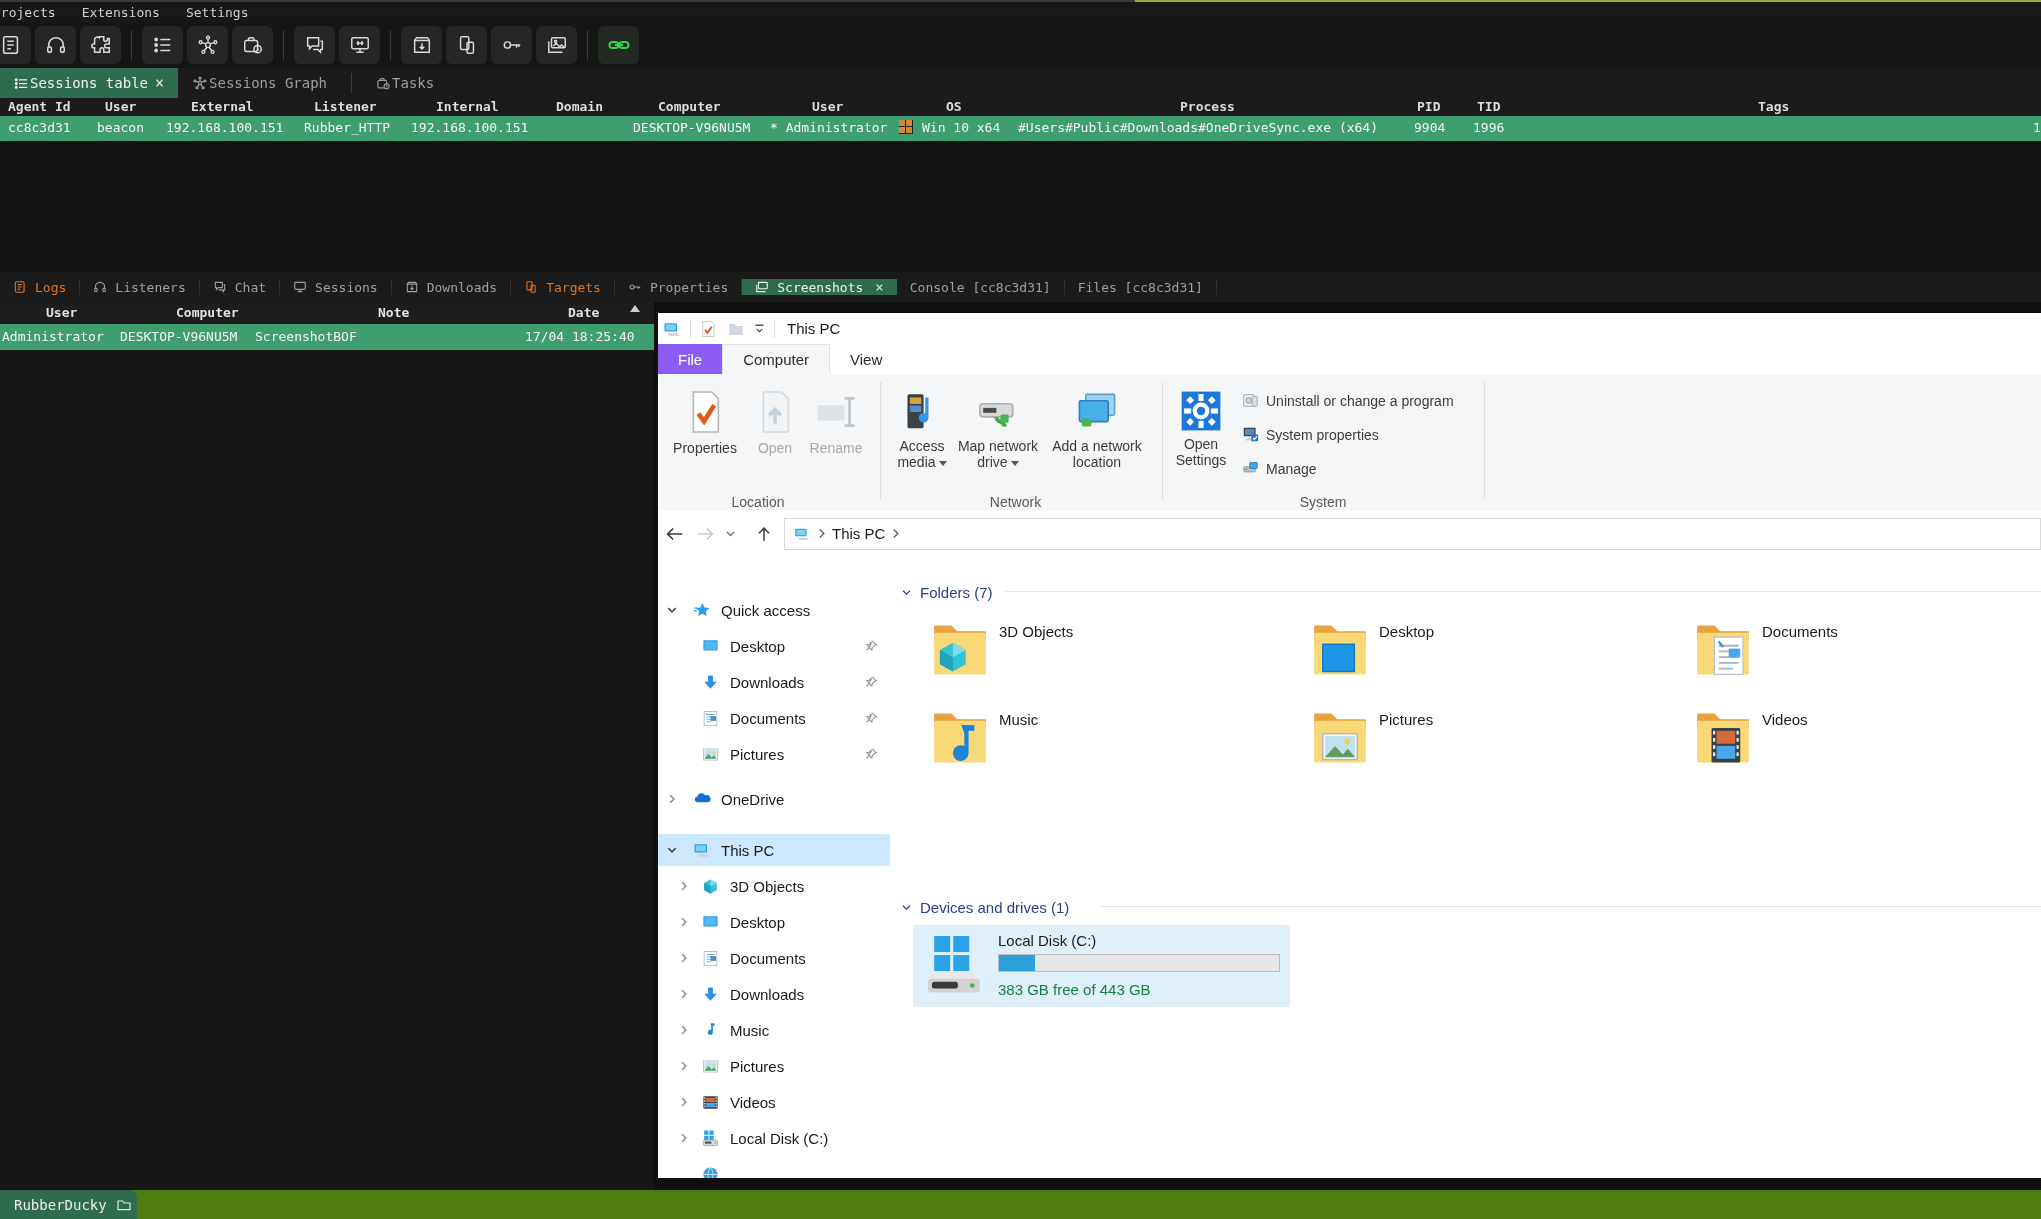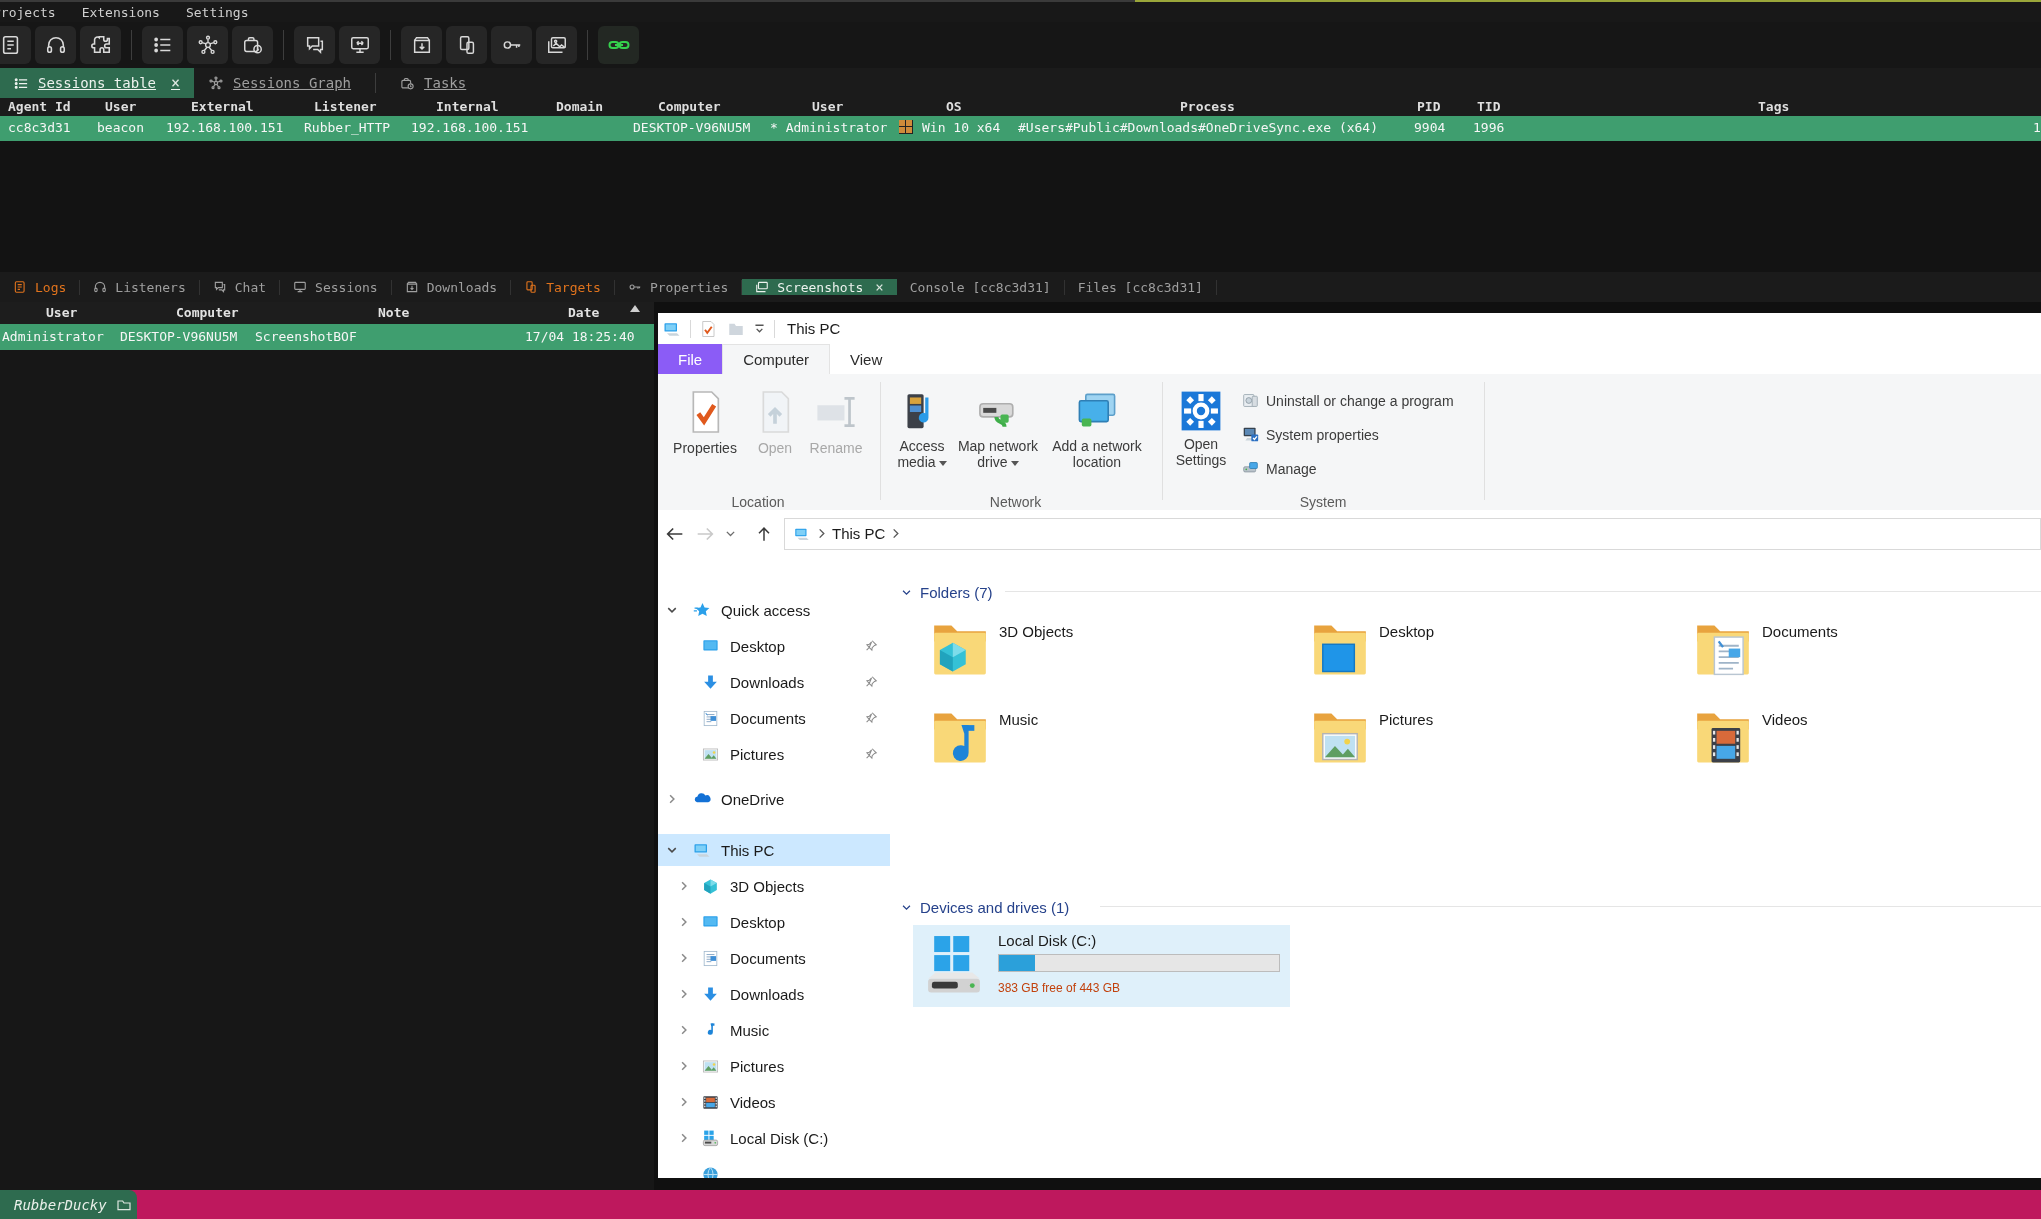--- a/index.html
+++ b/index.html
@@ -13,21 +13,21 @@
   .menubar{left:0;top:2px;width:2041px;height:20px;background:#181818;display:flex;align-items:center;gap:26px;font-size:13px;color:#cfcfcf;}
   .menubar span{cursor:default;}
   .menubar .first{margin-left:-7px;}
   .toolbar{left:0;top:22px;width:2041px;height:46px;background:#161616;display:flex;align-items:center;padding-left:0;}
   .tbtn{width:41px;height:38px;margin:0 2px;background:#262626;border-radius:6px;display:flex;align-items:center;justify-content:center;color:#d9d9d9;flex:0 0 auto;}
   .tbtn.first{margin-left:-10px;}
   .tbtn.link{color:#35d14d;background:#232823;}
   .tbsep{width:1px;height:30px;background:#3d3d3d;margin:0 8px;flex:0 0 auto;}
 
   .toptabs{left:0;top:68px;width:2041px;height:30px;background:#1b1b1b;display:flex;align-items:stretch;font-size:14px;}
-  .ttab{display:flex;align-items:center;gap:9px;padding:0 14px;color:#9f9f9f;text-decoration:underline;}
+  .ttab{display:flex;align-items:center;gap:1px;padding:0 14px;color:#9f9f9f;}
   .ttab.active{background:#2e6b4f;color:#eef3ef;}
   .ttab .x{margin-left:6px;color:#dfe7e1;font-size:15px;}
   .ttsep{width:1px;height:20px;background:#3d3d3d;align-self:center;margin:0 10px;}
 
   .sess-head{left:0;top:98px;width:2041px;height:18px;background:#1b1b1b;font-size:13px;font-weight:bold;color:#dedede;}
   .sess-head span{position:absolute;top:1px;white-space:nowrap;}
   .sess-row{left:0;top:116px;width:2041px;height:25px;background:#3f9e6f;color:#f6f6f6;font-size:13px;}
   .sess-row span{position:absolute;top:4px;white-space:nowrap;}
   .winflag{position:absolute;top:5px;width:14px;height:14px;background:#222;display:grid;grid-template-columns:6px 6px;grid-template-rows:6px 6px;gap:1px;padding:0;}
   .winflag i{background:#cf8b3a;}
@@ -39,21 +39,21 @@
   .dtab.plain{border-right:1px solid #323232;}
   .dtab .x{margin-left:4px;color:#dfe7e1;font-size:14px;}
 
   .logs-panel{left:0;top:302px;width:654px;height:888px;background:#171717;}
   .logs-head{position:absolute;left:0;top:0;width:654px;height:22px;background:#1d1d1d;font-size:13px;font-weight:bold;color:#e2e2e2;}
   .logs-head span{position:absolute;top:3px;}
   .sort-up{position:absolute;left:630px;top:8px;width:0;height:0;border-left:5px solid transparent;border-right:5px solid transparent;border-bottom:7px solid #cfcfcf;}
   .logs-row{position:absolute;left:0;top:22px;width:654px;height:26px;background:#3f9e6f;color:#f6f6f6;font-size:13px;}
   .logs-row span{position:absolute;top:5px;white-space:nowrap;}
 
-  .statusbar{left:0;top:1190px;width:2041px;height:29px;background:#be185d;font-style:italic;}
+  .statusbar{left:0;top:1190px;width:2041px;height:29px;background:#4d7c0f;}
   .status-tab{position:absolute;left:0;top:0;width:137px;height:29px;background:#2e6b4f;border-top-right-radius:8px;display:flex;align-items:center;gap:9px;padding-left:14px;color:#e9efe9;font-size:14px;box-sizing:border-box;}
 
   
   .shot-panel{left:654px;top:302px;width:1387px;height:888px;background:#101010;}
   .explorer{position:absolute;left:4px;top:11px;width:1383px;height:865px;background:#ffffff;overflow:hidden;
             font-family:"Liberation Sans",sans-serif;color:#1a1a1a;font-size:15px;}
   .titlebar{position:absolute;left:0;top:0;width:100%;height:31px;background:#fff;display:flex;align-items:center;}
   .qat-sep{width:1px;height:18px;background:#d9d9d9;margin:0 8px;}
   .wtitle{font-size:15px;color:#1a1a1a;margin-left:4px;}
   .ribbontabs{position:absolute;left:0;top:31px;width:100%;height:30px;background:#fff;display:flex;font-size:15px;}
@@ -84,21 +84,21 @@
 
   .contentpane{position:absolute;left:237px;top:244px;right:0;bottom:0;background:#fff;overflow:hidden;}
   .sec-head{position:absolute;display:flex;align-items:center;gap:8px;font-size:15px;color:#26428b;white-space:nowrap;}
   .sec-line{position:absolute;height:1px;background:#e5e5e5;}
   .fitem{position:absolute;display:flex;align-items:flex-start;gap:10px;width:300px;}
   .fitem .flabel{margin-top:6px;font-size:15px;color:#1a1a1a;white-space:nowrap;}
   .drive-box{position:absolute;background:#dff0fa;}
   .drive-name{position:absolute;font-size:15px;color:#1a1a1a;}
   .drive-bar{position:absolute;width:282px;height:18px;background:#e6e6e6;border:1px solid #bcbcbc;box-sizing:border-box;}
   .drive-fill{height:100%;background:#2ba0da;}
-  .drive-free{position:absolute;font-size:12px;color:#c2410c;white-space:nowrap;}
+  .drive-free{position:absolute;font-size:15px;color:#15803d;white-space:nowrap;}
 
   svg{display:block;}
 </style>
 </head>
 <body>
 
 <div class="stage">
 
   <div class="abs topline"></div>
   <div class="abs topline-olive"></div>

